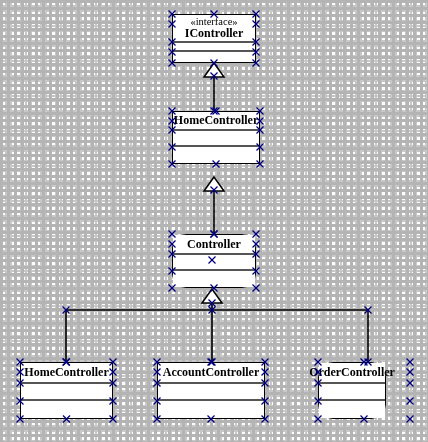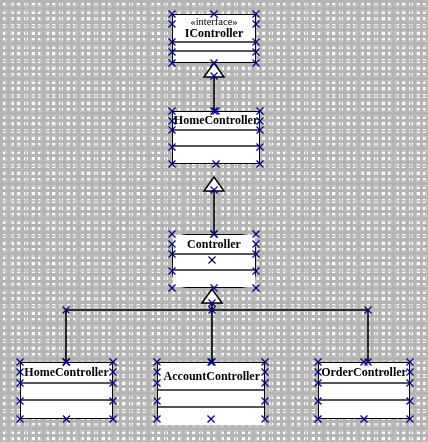--- a/index.html
+++ b/index.html
@@ -146,28 +146,28 @@
 
   <div class="uml-class" style="left:20px; top:362px; width:93px; height:57px;">
     <div class="compartment name-comp" style="height:21px;">
       <span class="class-name">HomeController</span>
     </div>
     <div class="compartment" style="height:17px;"></div>
     <div class="compartment" style="height:17px;"></div>
   </div>
 
   <div class="uml-class" style="left:157px; top:362px; width:108px; height:57px;">
-    <div class="compartment name-comp" style="height:28px;align-items:flex-end;">
+    <div class="compartment name-comp" style="height:21px;">
       <span class="class-name">AccountController</span>
     </div>
     <div class="compartment" style="height:17px;"></div>
     <div class="compartment" style="height:17px;"></div>
   </div>
 
-  <div class="uml-class" style="left:318px; top:362px; width:92px; height:57px;">
+  <div class="uml-class" style="left:318px; top:362px; width:68px; height:57px;border-radius:15px;">
     <div class="compartment name-comp" style="height:21px;">
       <span class="class-name">OrderController</span>
     </div>
     <div class="compartment" style="height:17px;"></div>
     <div class="compartment" style="height:17px;"></div>
   </div>
 
   <svg class="handle-layer" id="handles" width="428" height="442" viewBox="0 0 428 442">
       <g>
         <line x1="168.5" y1="10.5" x2="175.5" y2="17.5" stroke="#000080" stroke-width="1.3"></line>

